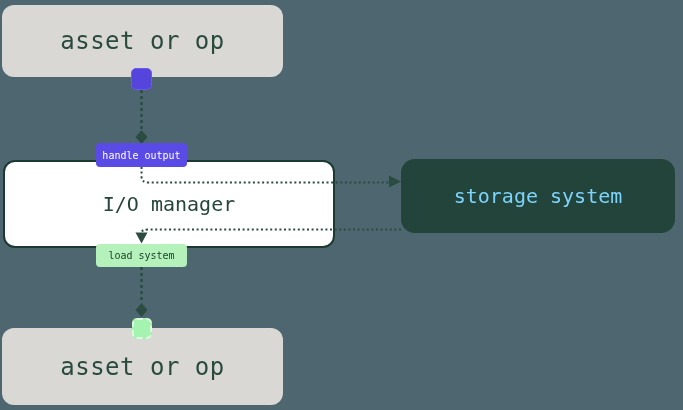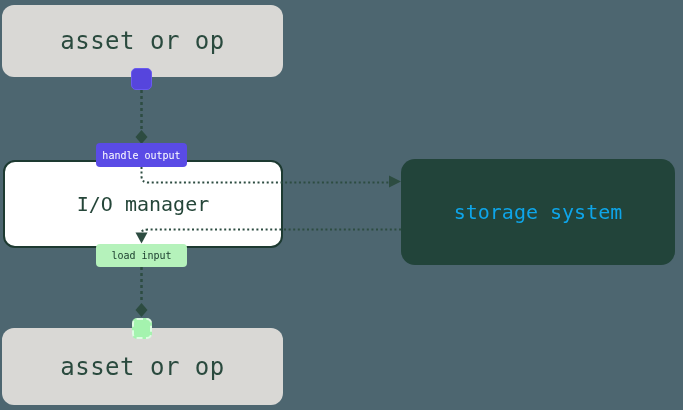--- a/index.html
+++ b/index.html
@@ -24,32 +24,32 @@
   }
   .asset-box {
     background: #d9d8d5;
     color: #2a4a3e;
     font-size: 24px;
     letter-spacing: 0.5px;
   }
   .asset-top    { left: 2px;  top: 5px;   width: 281px; height: 72px; }
   .asset-bottom { left: 2px;  top: 328px; width: 281px; height: 77px; }
   .io-box {
-    left: 3px; top: 160px; width: 280px; height: 88px;
+    left: 3px; top: 160px; width: 332px; height: 88px;
     background: #ffffff;
     border: 2px solid #1d3a31;
     color: #254639;
     font-size: 20px;
     z-index: 1;
   }
   .storage-box {
-    left: 401px; top: 159px; width: 274px; height: 106px;
+    left: 401px; top: 159px; width: 274px; height: 74px;
     background: #22443a;
     border-radius: 14px;
-    color: #0ea5e9;
+    color: #7dd3fc;
     font-size: 20px;
     z-index: 1;
   }
   .wires {
     position: absolute;
     left: 0; top: 0;
     width: 683px; height: 410px;
     z-index: 2;
     pointer-events: none;
   }
@@ -130,16 +130,16 @@
     <polygon points="141.5,303 147.5,310 141.5,317 135.5,310" fill="#2d4c41"></polygon>
   </svg>
 
   <div class="port port-out"></div>
   <div class="port port-in"></div>
 
   <div class="edge-badge badge-handle-output">
     <span>handle output</span>
   </div>
   <div class="edge-badge badge-load-input">
-    <span>load input</span>
+    <span>load system</span>
   </div>
 
 </div>
 
 </body></html>

